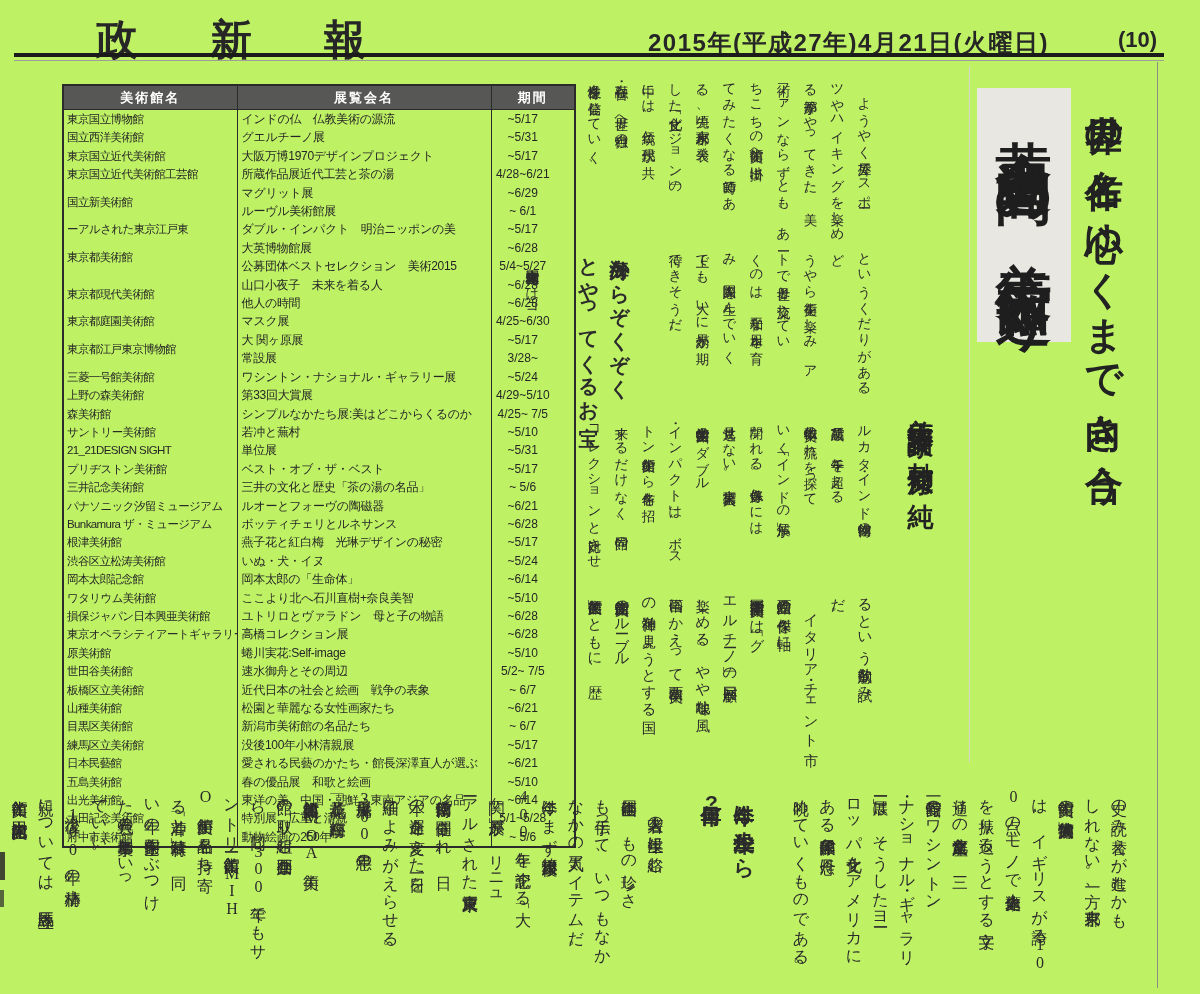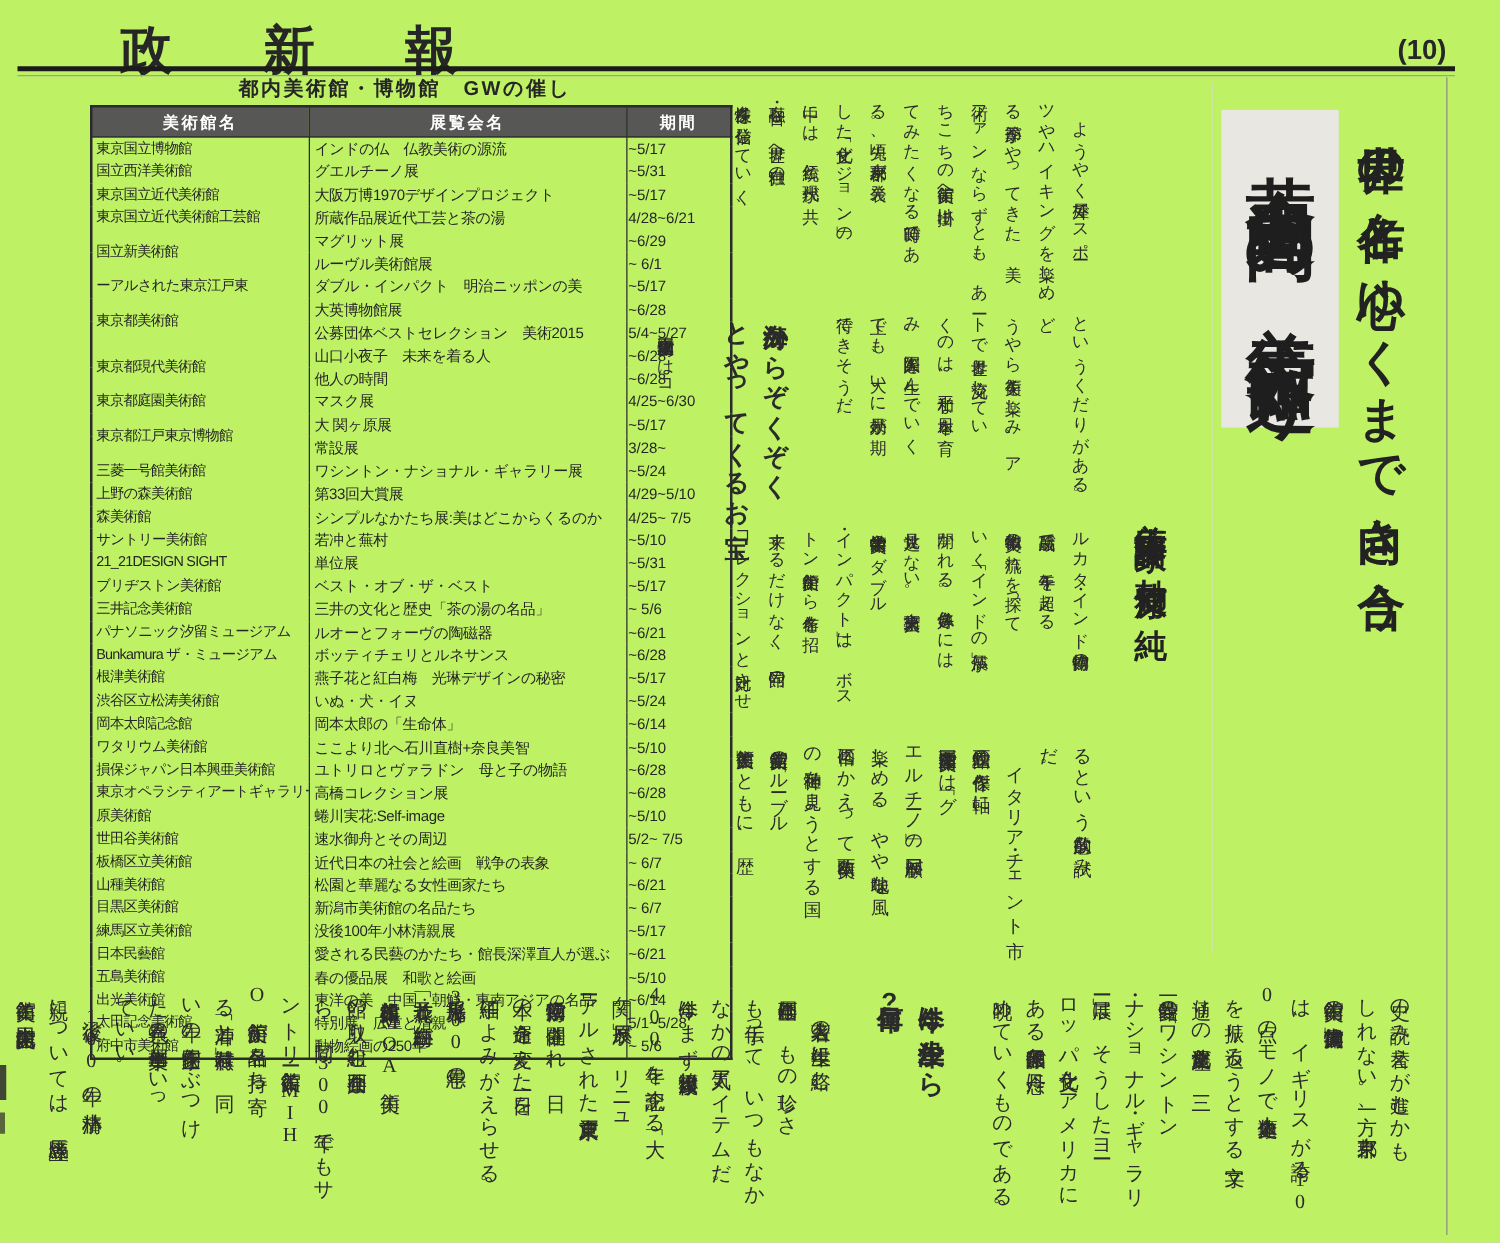--- a/index.html
+++ b/index.html
@@ -30,37 +30,37 @@
   .smudge-a { position:absolute; left:0; top:852px; width:5px; height:28px; background:#2a2a2a; opacity:.85; }
   .smudge-b { position:absolute; left:0; top:890px; width:4px; height:17px; background:#2a2a2a; opacity:.7; }
 
   
   .listing-title {
     position:absolute; left:68px; top:61px; width:512px; text-align:center;
     font-family:"Liberation Sans","DejaVu Sans",sans-serif;
     font-size:16px; font-weight:700; letter-spacing:2px;
   }
   .listing-table {
-    position:absolute; left:72px; top:84px; width:512px;
+    position:absolute; left:62px; top:84px; width:512px;
     border-collapse:collapse; table-layout:fixed;
     font-family:"Liberation Sans","DejaVu Sans",sans-serif;
     font-size:12px; border:2px solid #2b2b2b;
   }
   .listing-table th {
     background:#575755; color:#ffffff; font-size:13px; font-weight:700;
     height:21px; border:1px solid #2b2b2b; letter-spacing:2px;
   }
   .listing-table td {
     border-left:1px solid #2b2b2b; border-right:1px solid #2b2b2b;
     height:16.4px; line-height:16.4px; white-space:nowrap; overflow:hidden;
     vertical-align:middle;
   }
   td.museum { padding-left:3px; font-size:11.5px; letter-spacing:-0.6px; }
   td.ex     { padding-left:4px; letter-spacing:-0.3px; }
-  td.period { text-align:left; padding-right:21px; }
+  td.period { text-align:center; padding-right:21px; }
 
   
   .vtext {
     position:absolute;
     writing-mode:vertical-rl; text-orientation:upright;
     white-space:pre-line; color:#2b2b2b;
   }
   .band { font-size:13.5px; line-height:27px; letter-spacing:0.6px; right:322px; }
   .b1 { top:74px;  height:172px; }
   .b2 { top:244px; height:172px; }
@@ -92,29 +92,29 @@
     writing-mode:vertical-rl; text-orientation:upright;
     font-size:38px; font-weight:600; letter-spacing:3.5px; color:#222;
   }
 </style>
 </head>
 <body>
 
 <div class="page">
 
   <div class="masthead-name">政新報</div>
+  <div class="masthead-date">2015年(平成27年)4月21日(火曜日)</div>
   <div class="page-number">(10)</div>
   <div class="rule-thick"></div>
   <div class="rule-thin"></div>
   <div class="edge-right"></div>
   <div class="fold-line"></div>
   <div class="smudge-a"></div>
   <div class="smudge-b"></div>
 
-  <div class="listing-title">都内美術館・博物館　GWの催し</div>
   <table class="listing-table">
     <colgroup>
       <col style="width:174px">
         <col style="width:254px">
         <col style="width:84px">
     </colgroup>
     <thead>
       <tr>
         <th>美術館名</th>
         <th>展覧会名</th>

